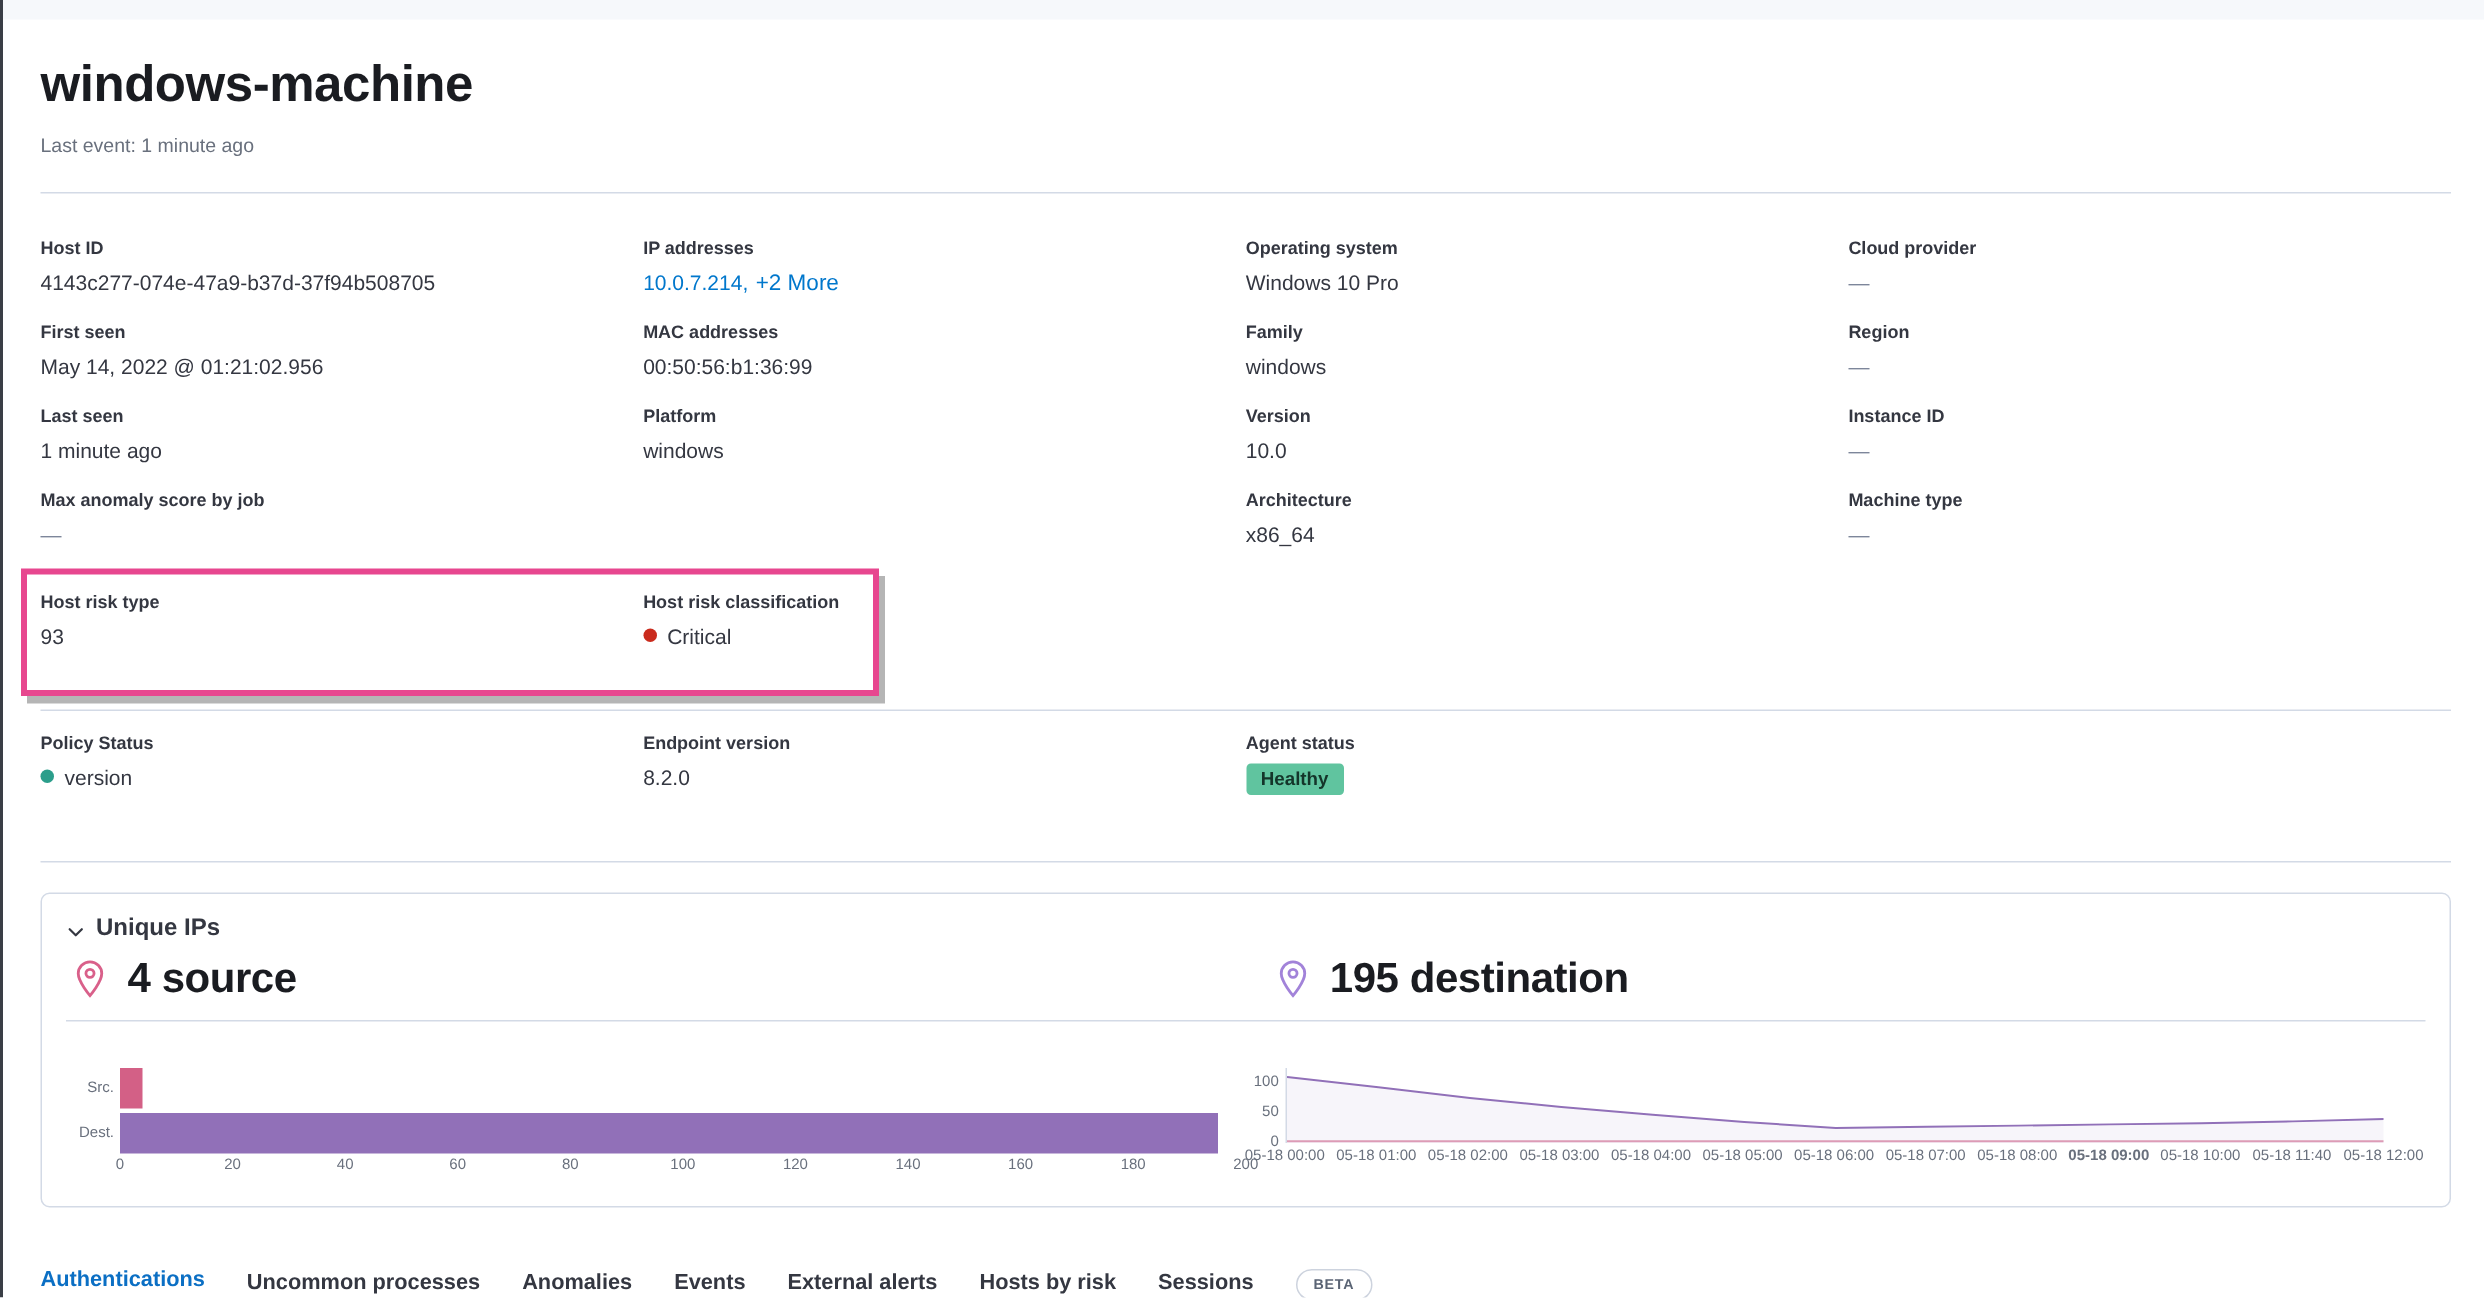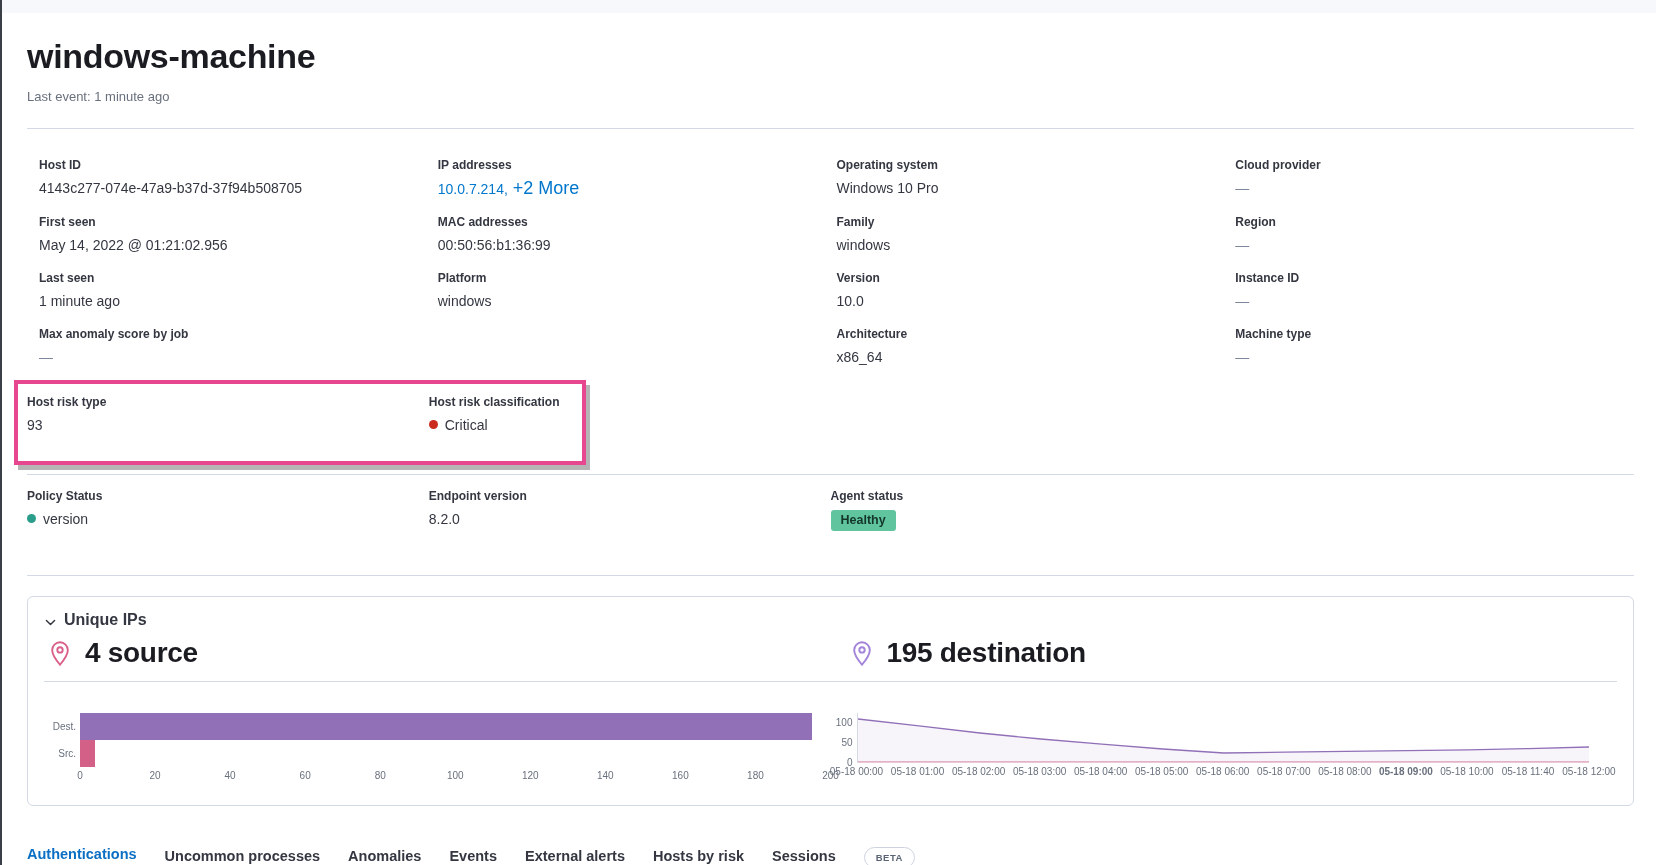--- a/index.html
+++ b/index.html
@@ -13,27 +13,27 @@
   .left-edge { position:absolute; left:0; top:0; width:2px; height:865px; background:#3a3e46; z-index:50; }
   .content { margin-left:27px; margin-right:22px; }
 
   h1.page-title { font-size:34px; font-weight:700; color:#1a1c21; margin:25px 0 0; letter-spacing:-0.3px; line-height:36px; }
   .subtitle { margin-top:15px; font-size:13px; color:#69707d; }
   .divider { border-top:1px solid #d3dae6; }
   .div-1 { margin-top:24px; }
   .div-2 { margin-top:38px; }
   .div-3 { margin-top:44px; }
 
-  .overview-grid { display:grid; grid-template-columns:repeat(4,1fr); padding-top:28px;margin-left:12px; }
+  .overview-grid { display:grid; grid-template-columns:repeat(4,1fr); padding-top:28px; }
   .field { margin-bottom:14px; min-height:42px; }
   .field-label { font-size:12px; font-weight:700; color:#343741; line-height:16px; }
   .field-value { margin-top:5px; font-size:14px; color:#343741; line-height:21px; }
   .muted { color:#7d869a; }
   .link { color:#0077cc; text-decoration:none; cursor:pointer; }
-  .more-link { font-size:18px; margin-left:5px; }
+  .more-link { font-size:15px; margin-left:5px; }
 
   .risk-wrap { position:relative; margin-top:12px; height:42px; }
   .risk-grid { position:relative; z-index:2; display:grid; grid-template-columns:repeat(4,1fr); }
   .risk-box { position:absolute; z-index:1; left:-13px; top:-14px; width:572px; height:85px;
     border:4px solid #e7478f; box-shadow:4px 5px 0 rgba(108,108,108,.5); background:transparent; }
   .dot { display:inline-block; width:9px; height:9px; border-radius:50%; margin-right:7px; vertical-align:1px; }
   .dot-critical { background:#ca2b1d; }
   .dot-success { background:#2b9e8b; }
 
   .endpoint-grid { display:grid; grid-template-columns:repeat(4,1fr); padding-top:13px; }
@@ -223,30 +223,30 @@
             </svg>
         </span>
         <span class="stat-value">195 destination</span>
       </div>
     </div>
 
     <div class="card-divider"></div>
 
     <div class="charts-row">
       <div class="bar-chart">
+        <div class="bar-row">
+          <div class="bar-label">Src.</div>
+          <div class="bar-track">
+              <div class="bar" id="src-bar" style="width: 2%; background: rgb(211, 96, 134);"></div>
+            </div>
+        </div>
         <div class="bar-row" style="margin-bottom:0;">
           <div class="bar-label">Dest.</div>
           <div class="bar-track">
               <div class="bar" id="dest-bar" style="width: 97.5%; background: rgb(145, 112, 184);"></div>
-            </div>
-        </div>
-        <div class="bar-row">
-          <div class="bar-label">Src.</div>
-          <div class="bar-track">
-              <div class="bar" id="src-bar" style="width: 2%; background: rgb(211, 96, 134);"></div>
             </div>
         </div>
         <div class="bar-axis" id="bar-axis">
             <span style="left: 0%;">0</span>
             <span style="left: 10%;">20</span>
             <span style="left: 20%;">40</span>
             <span style="left: 30%;">60</span>
             <span style="left: 40%;">80</span>
             <span style="left: 50%;">100</span>
             <span style="left: 60%;">120</span>

